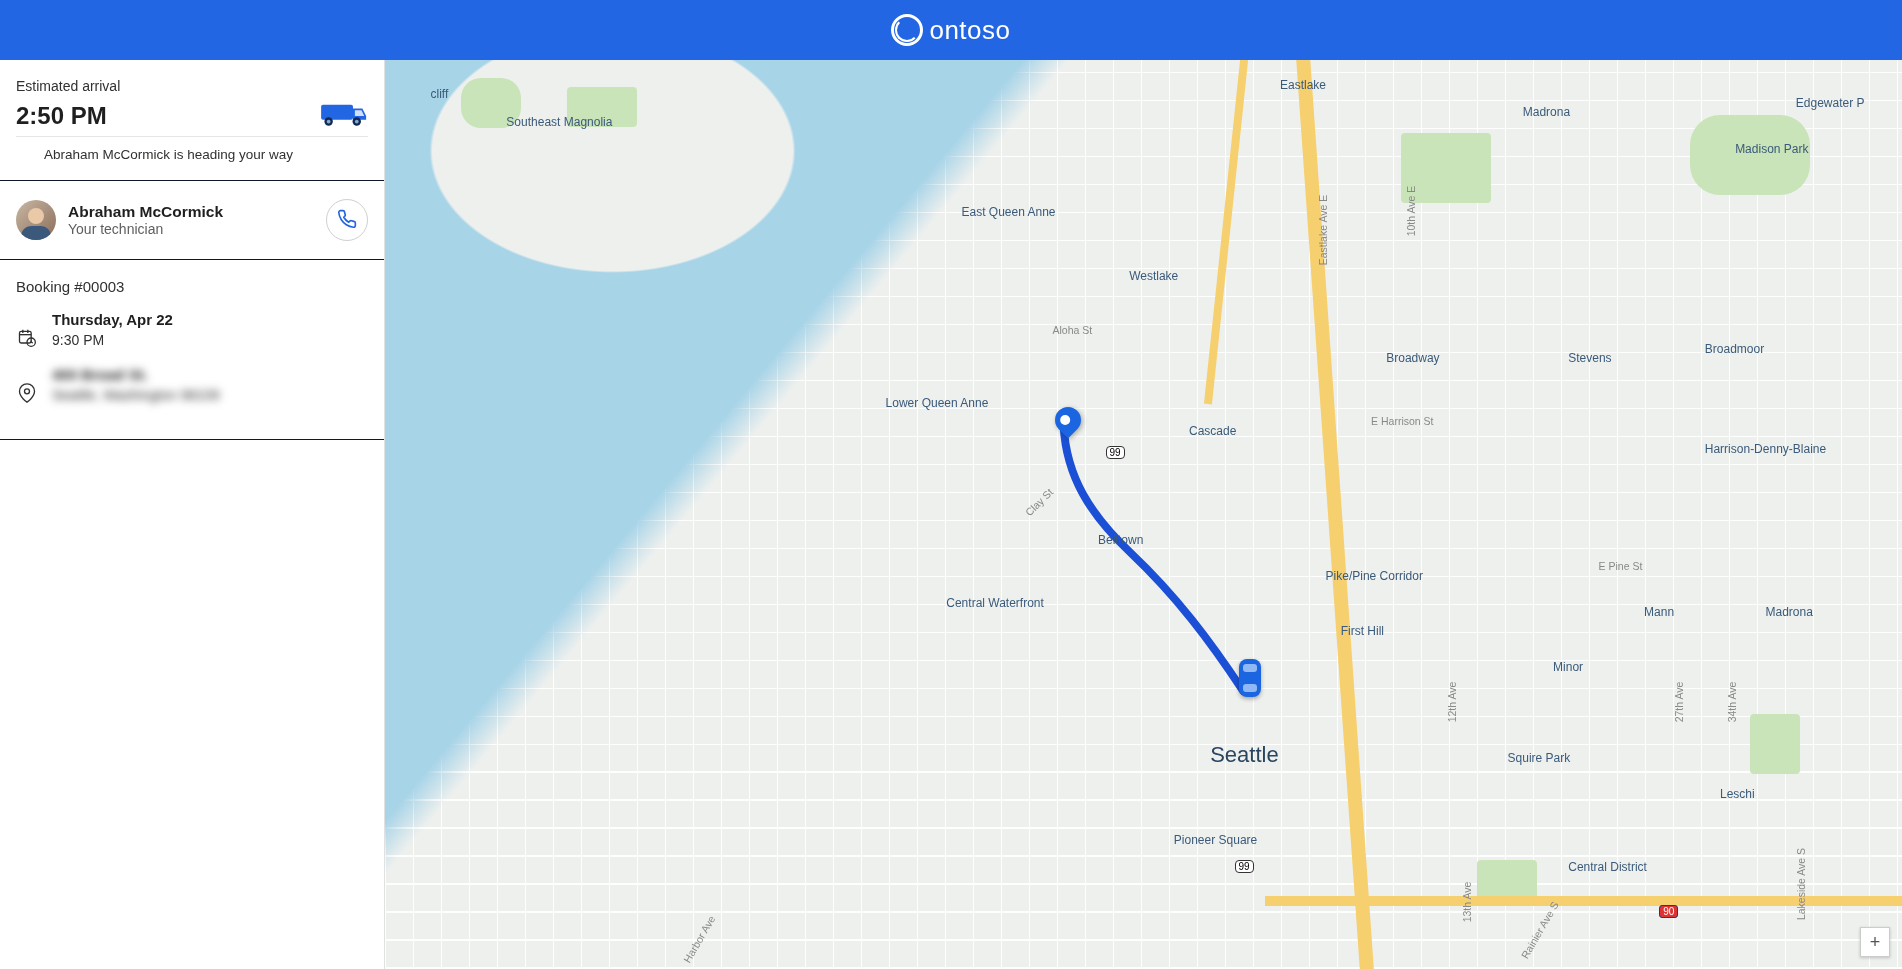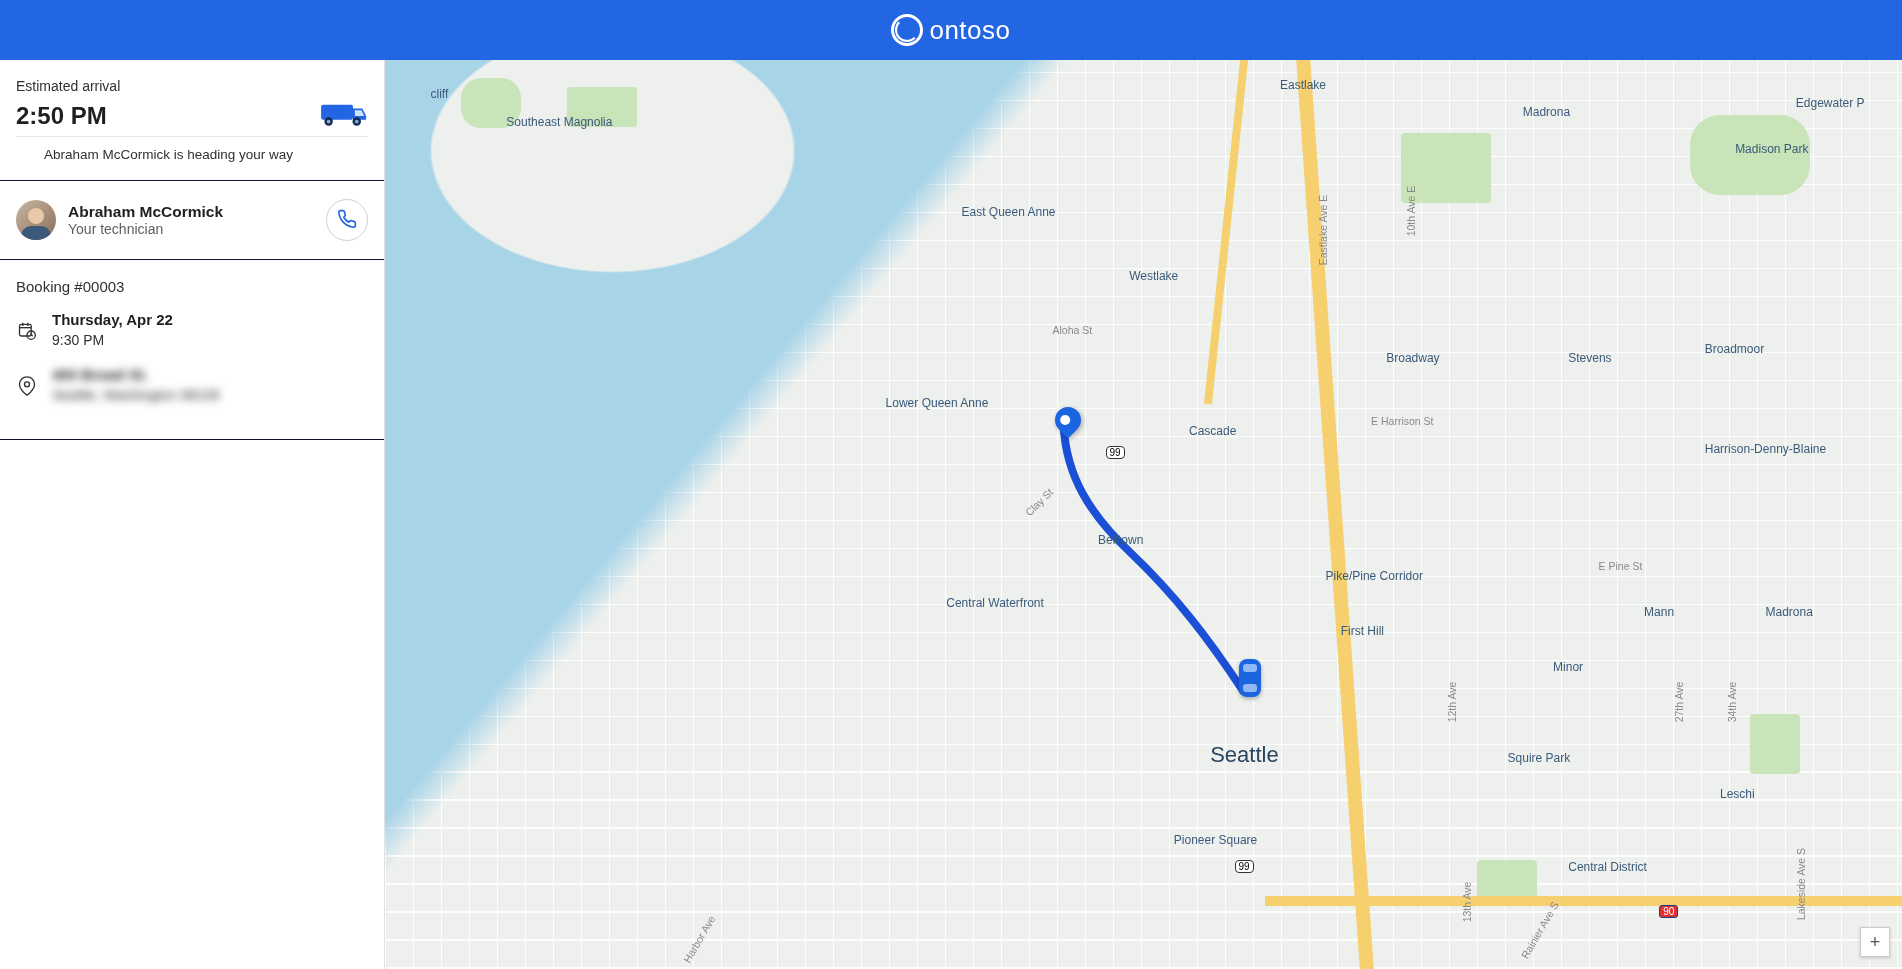--- a/index.html
+++ b/index.html
@@ -48,21 +48,21 @@
   }
   .tech-info { flex:1; }
   .tech-name { font-size: 15.5px; font-weight:600; color:#201f1e; }
   .tech-role { font-size: 14px; color:#605e5c; }
   .phone-btn {
     width: 42px; height: 42px; border-radius:50%; border:1px solid #d0d0d0; background:#fff;
     display:flex; align-items:center; justify-content:center; cursor:pointer;
   }
   .phone-btn svg { width:20px; height:20px; }
   .booking-title { font-size:15px; color:#323130; margin-bottom: 16px; }
-  .detail-row { display:flex; gap:14px; margin-bottom: 18px; align-items:center; }
+  .detail-row { display:flex; gap:14px; margin-bottom: 18px; align-items:flex-end; }
   .detail-icon { width:22px; display:flex; justify-content:center; padding-top:2px; }
   .detail-icon svg { width:20px; height:20px; }
   .detail-text .primary { font-size:15px; font-weight:600; color:#201f1e; margin-bottom:4px; }
   .detail-text .secondary { font-size:14px; color:#323130; }
   .blurred { filter: blur(4px); color:#555; }
   .contact-heading { font-size:15.5px; font-weight:600; color:#201f1e; }
   .contact-links { margin-top:12px; margin-left: 36px; display:flex; flex-direction:column; gap:6px; }
   .contact-links a { color:#0067b8; text-decoration:none; font-size:14.5px; cursor:pointer; }
   .map {
     flex:1; position:relative; background:#a8d4e8;

